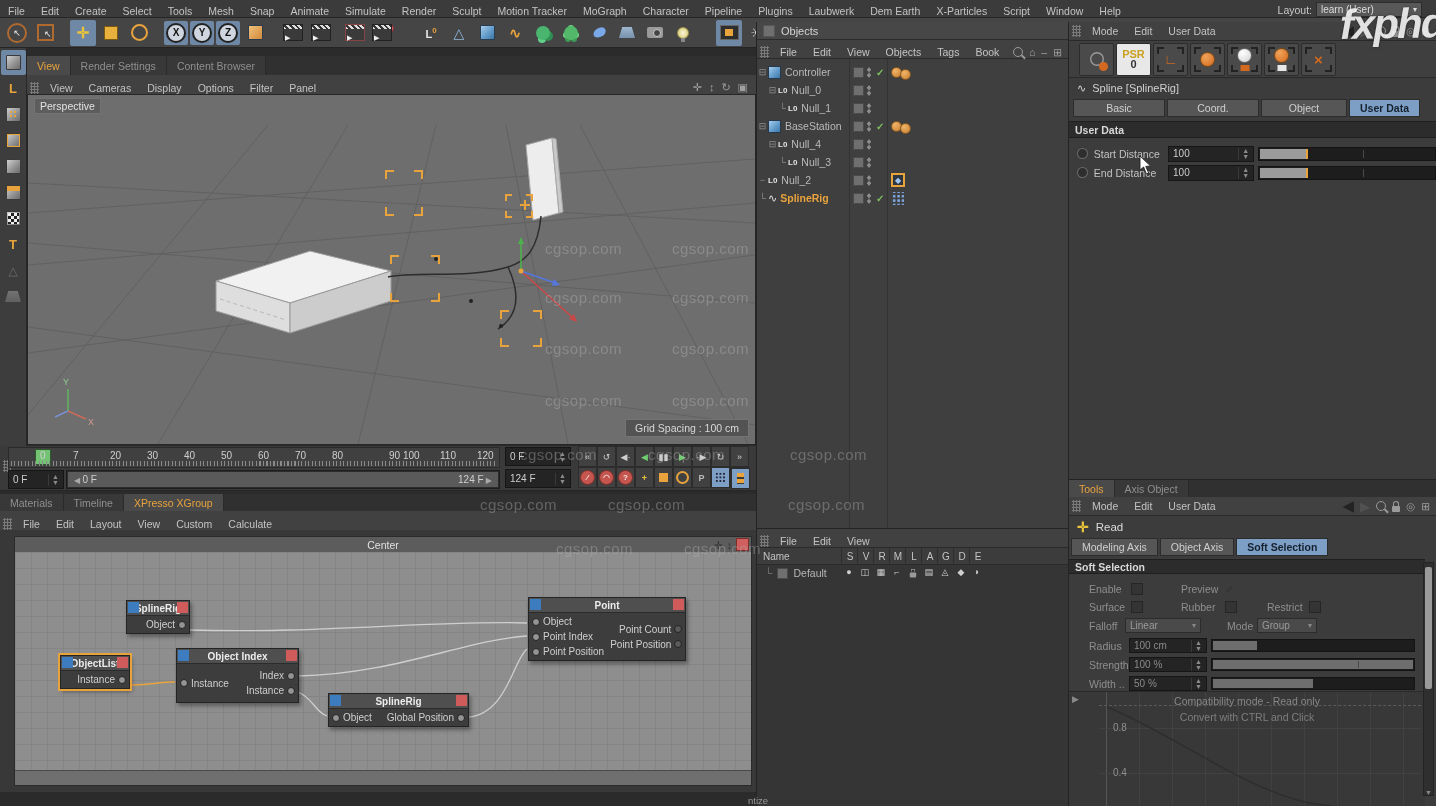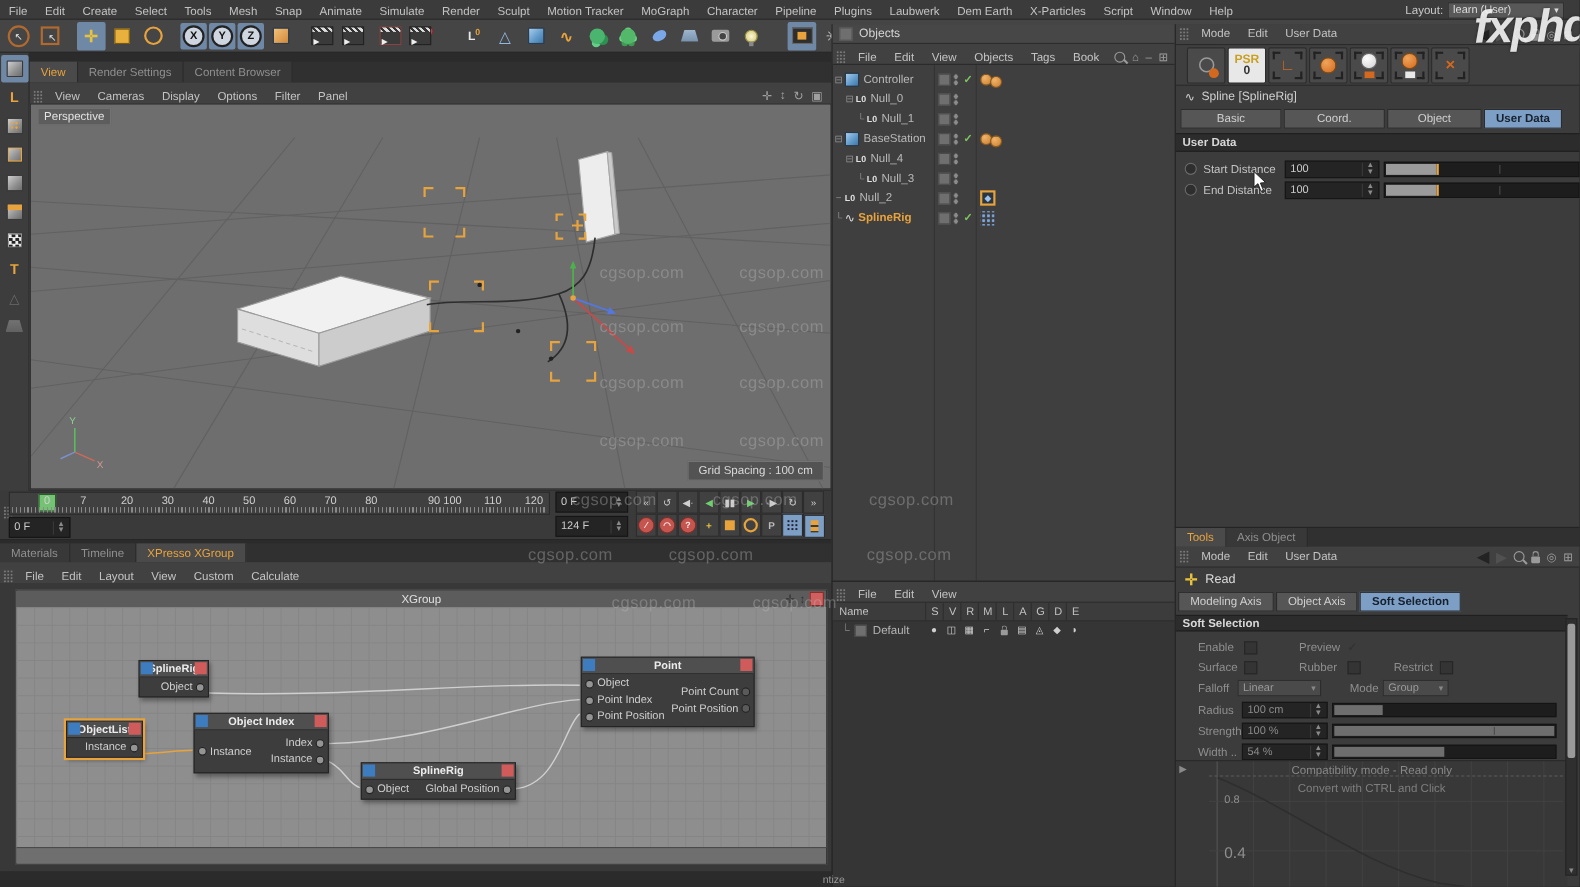--- a/index.html
+++ b/index.html
@@ -427,20 +427,26 @@
     <span class="rlbl" style="left:380px">90</span>
     <span class="rlbl" style="left:394px">100</span>
     <span class="rlbl" style="left:431px">110</span>
     <span class="rlbl" style="left:468px">120</span>
     <div class="mticks"></div>
   </div>
   <div class="field abs" style="left:8px;top:24px;width:56px;height:19px">
     <span>0 F</span>
       <span class="stepper">▲<br>▼</span>
   </div>
+  <div class="abs" id="rangebar">
+    <div class="inner">
+      <span><span class="glyph" style="font-size:8px">◀ </span><span>0 F</span></span>
+      <span><span>124 F</span><span class="glyph" style="font-size:8px"> ▶</span></span>
+    </div>
+  </div>
   <div class="field abs" style="left:505px;top:1px;width:66px;height:19px">
     <span>0 F</span>
       <span class="stepper">▲<br>▼</span>
   </div>
   <div class="field abs" style="left:505px;top:23px;width:66px;height:19px">
     <span>124 F</span>
       <span class="stepper">▲<br>▼</span>
   </div>
   <div class="abs" style="left:578px;top:0;width:176px;display:flex;flex-wrap:wrap">
     <span class="tcell">«</span>
@@ -493,21 +499,21 @@
   <span class="mitem">File</span>
   <span class="mitem">Edit</span>
   <span class="mitem">Layout</span>
   <span class="mitem">View</span>
   <span class="mitem">Custom</span>
   <span class="mitem">Calculate</span>
 </div>
 <div class="abs" id="xp-area">
   <div class="abs" id="xwin">
     <div id="xwin-title">
-      <span style="position:absolute;left:50%;transform:translateX(-50%)">XGroup</span>
+      <span style="position:absolute;left:50%;transform:translateX(-50%)">Center</span>
       <span style="margin-left:auto;display:flex;align-items:center;gap:4px;padding-right:2px">
         <span style="color:#333">✛</span>
         <span style="color:#333;font-weight:bold">↕</span>
         <span style="width:11px;height:11px;background:#d06060;border:1px solid #7e2d28"></span>
       </span>
     </div>
     <div id="xcanvas">
       <svg width="736" height="221" style="position:absolute;left:0;top:0;pointer-events:none">
         <g fill="none" stroke="#cfcfcf" stroke-width="1.3">
           <path d="M175,78 C300,82 420,68 512,71"></path>
@@ -950,21 +956,21 @@
           <span class="stepper">▲<br>▼</span>
         </span>
       <span class="slider" style="margin-left:4px;width:204px;height:13px">
           <span class="fill" style="width:200px;background:#6e6e6e"></span>
           <span class="ctick" style="left:146px"></span>
         </span>
     </div>
     <div class="arow dis" style="top:100px">
       <span style="margin-left:20px;width:40px">Width ..</span>
       <span class="field" style="width:78px;height:15px;color:#8a8a8a">
-          <span>54 %</span>
+          <span>50 %</span>
           <span class="stepper">▲<br>▼</span>
         </span>
       <span class="slider" style="margin-left:4px;width:204px;height:13px">
           <span class="fill" style="width:100px;background:#6e6e6e"></span>
         </span>
     </div>
   </div>
   <div id="curve">
     <span style="position:absolute;left:3px;top:2px;color:#8a8a8a;font-size:9px">▶</span>
     <div class="gridline-v" style="left:37px;background:#555"></div>
@@ -976,21 +982,21 @@
       <div class="gridline-v" style="left:235px"></div>
     <div class="gridline-v" style="left:268px"></div>
       <div class="gridline-v" style="left:301px"></div>
     <div class="gridline-v" style="left:334px"></div>
     <div style="position:absolute;left:30px;right:4px;top:13px;border-top:1px dashed #5a5a5a"></div>
     <div class="gridline-h" style="top:36px"></div>
     <div class="gridline-h" style="top:81px"></div>
     <span style="position:absolute;left:50%;transform:translateX(-50%);top:3px;color:#878787;font-size:10.5px;white-space:nowrap">Compatibility mode - Read only</span>
     <span style="position:absolute;left:50%;transform:translateX(-50%);top:19px;color:#7e7e7e;font-size:10.5px;white-space:nowrap">Convert with CTRL and Click</span>
     <span style="position:absolute;left:44px;top:30px;color:#8f8f8f;font-size:10px">0.8</span>
-    <span style="position:absolute;left:44px;top:75px;color:#8f8f8f;font-size:14px">0.4</span>
+    <span style="position:absolute;left:44px;top:75px;color:#8f8f8f;font-size:10px">0.4</span>
     <svg width="356" height="116" style="position:absolute;left:0;top:0;pointer-events:none">
       <path d="M38,15 C105,42 170,95 240,111 L262,114" fill="none" stroke="#2e2e2e" stroke-width="1.4"></path>
     </svg>
   </div>
   <div style="position:absolute;right:2px;top:82px;bottom:10px;width:9px;background:#2f2f2f;border:1px solid #242424">
     <div style="position:absolute;left:1px;right:1px;top:4px;height:122px;background:#9a9a9a;border-radius:2px"></div>
     <span style="position:absolute;bottom:-1px;left:1px;font-size:7px;color:#888">▼</span>
   </div>
 </div>
 

